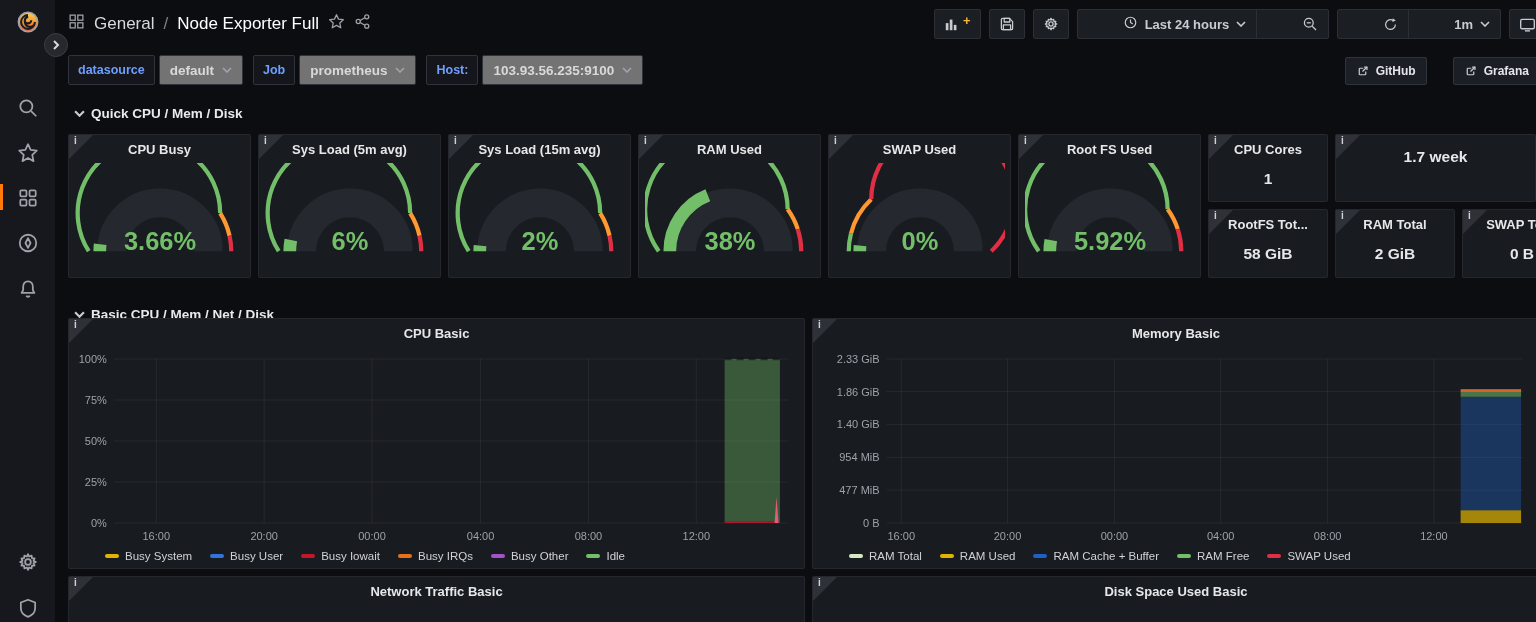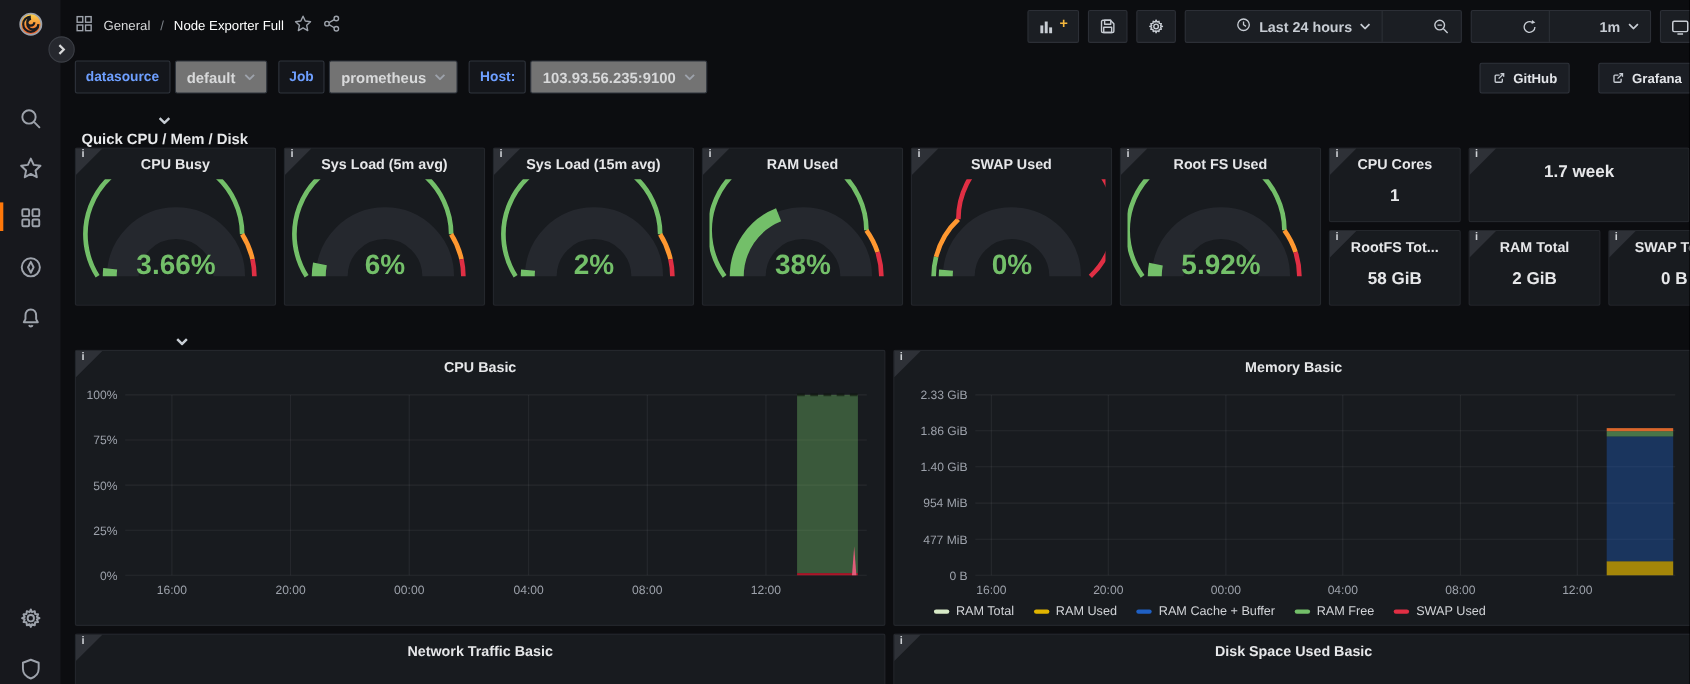--- a/index.html
+++ b/index.html
@@ -8,21 +8,21 @@
   
   .sidebar{position:absolute;left:0;top:0;width:55px;height:622px;background:#17181d;}
   .s-item{position:absolute;left:50%;transform:translateX(-50%);width:24px;height:24px;
           display:flex;align-items:center;justify-content:center;color:#9da2ab;}
   .s-item svg{stroke:#9da2ab;fill:none;stroke-width:1.6px;}
   .active-bar{position:absolute;left:0;width:3px;height:26px;top:184px;background:#ff780a;}
   .expand-btn{position:absolute;left:44px;top:33px;width:22px;height:22px;border-radius:50%;
           background:#26282e;border:1px solid #3a3d44;display:flex;align-items:center;justify-content:center;}
   .expand-btn svg{stroke:#d8d9da;fill:none;stroke-width:2px;}
   
-  .breadcrumb{position:absolute;left:68px;top:13px;display:flex;align-items:center;gap:9px;font-size:12px;}
+  .breadcrumb{position:absolute;left:68px;top:13px;display:flex;align-items:center;gap:9px;font-size:17px;}
   .breadcrumb .sect{color:#d8d9da;}
   .breadcrumb .slash{color:#7b8087;}
   .breadcrumb .title{color:#fff;}
   .crumb-icon svg{stroke:#9da2ab;fill:none;stroke-width:1.5px;}
   .toolbar{position:absolute;top:9px;right:-10px;display:flex;gap:8px;align-items:center;}
   .tbtn{height:30px;min-width:34px;box-sizing:border-box;display:flex;align-items:center;justify-content:center;
         gap:7px;background:#1b1e23;border:1px solid #2c2f36;border-radius:2px;color:#c7ccd3;
         font-size:13px;font-weight:bold;padding:0 9px;}
   .tbtn svg{stroke:#c7ccd3;fill:none;stroke-width:1.6px;}
   .tgroup{display:flex;background:#1b1e23;border:1px solid #2c2f36;border-radius:2px;height:30px;box-sizing:border-box;}
@@ -36,21 +36,21 @@
   .vlabel{height:30px;box-sizing:border-box;display:flex;align-items:center;padding:0 9px;background:#14161b;
           border:1px solid #2f343c;border-radius:2px;color:#6e9fff;font-size:12.5px;font-weight:bold;}
   .vvalue{height:30px;box-sizing:border-box;display:flex;align-items:center;gap:8px;padding:0 10px;background:#737373;
           border:1px solid #2f343c;border-radius:2px;color:#d8d9da;font-size:13.5px;font-weight:bold;}
   .caret svg{stroke:#9da2ab;fill:none;stroke-width:1.7px;display:block;}
   .dash-links{position:absolute;top:57px;right:-4px;display:flex;gap:26px;}
   .link-btn{height:28px;box-sizing:border-box;display:flex;align-items:center;gap:7px;padding:0 10px;
           background:#1b1e24;border:1px solid #2f333b;border-radius:2px;color:#e3e5e9;font-size:12px;font-weight:bold;}
   .link-btn svg{stroke:#c7ccd3;fill:none;stroke-width:1.5px;}
   
-  .row-head{position:absolute;display:flex;align-items:center;gap:6px;font-size:13.5px;font-weight:bold;color:#e8e9eb;flex-direction:column;}
+  .row-head{position:absolute;display:flex;align-items:center;gap:6px;font-size:13.5px;font-weight:bold;color:#e8e9eb;}
   .row-head svg{stroke:#c7ccd3;fill:none;stroke-width:2px;}
   .panel{position:absolute;background:#181b1f;border:1px solid rgba(204,204,220,0.07);border-radius:2px;box-sizing:border-box;}
   .corner{position:absolute;top:0;left:0;width:0;height:0;border-top:24px solid #2e3137;border-right:24px solid transparent;}
   .corner-i{position:absolute;top:1px;left:5px;font-size:10px;font-weight:bold;color:#cfd2d6;line-height:10px;}
   .ptitle{text-align:center;padding-top:7px;font-size:13px;font-weight:bold;color:#e6e7e9;white-space:nowrap;
           overflow:hidden;text-overflow:ellipsis;}
   .gauge-wrap{display:flex;justify-content:center;margin-top:6px;}
   .gauge-wrap svg{display:block;}
   .stat-value{text-align:center;margin-top:13px;font-size:15.5px;font-weight:bold;color:#e6e7e9;}
   .chart-body{position:absolute;left:2px;right:2px;top:30px;height:198px;}
@@ -439,20 +439,28 @@
           <text x="35.8" y="96" fill="#9da2ab" font-size="11" text-anchor="end">50%</text>
           <line x1="42.8" y1="51" x2="717" y2="51" stroke="rgba(204,204,220,0.08)"></line>
           <text x="35.8" y="55" fill="#9da2ab" font-size="11" text-anchor="end">75%</text>
           <line x1="42.8" y1="10" x2="717" y2="10" stroke="rgba(204,204,220,0.08)"></line>
           <text x="35.8" y="14" fill="#9da2ab" font-size="11" text-anchor="end">100%</text>
           <rect x="653.6252000000001" y="10" width="55.28439999999989" height="162.032" fill="#73bf69" fill-opacity="0.38"></rect>
           <line x1="653.6252000000001" y1="10" x2="708.9096" y2="10" stroke="rgba(12,20,10,0.6)" stroke-width="2.5" stroke-dasharray="7 5"></line>
           <rect x="653.6252000000001" y="172.032" width="55.28439999999989" height="1.9679999999999893" fill="#c4162a" fill-opacity="0.85"></rect>
           <polygon points="703.5386,174 705.5386,147.76 707.5386,174" fill="#e05c7a"></polygon>
         </svg></div>
+    <div class="legend">
+        <span class="lg-item"><i style="background:#e0b400"></i>Busy System</span>
+        <span class="lg-item"><i style="background:#3274d9"></i>Busy User</span>
+        <span class="lg-item"><i style="background:#c4162a"></i>Busy Iowait</span>
+        <span class="lg-item"><i style="background:#e8701a"></i>Busy IRQs</span>
+        <span class="lg-item"><i style="background:#a352cc"></i>Busy Other</span>
+        <span class="lg-item"><i style="background:#73bf69"></i>Idle</span>
+      </div>
   </div>
   <div class="panel" style="left:812px;top:318px;width:728px;height:251px;">
     <div class="corner"></div>
       <div class="corner-i">i</div>
     <div class="ptitle">Memory Basic</div>
     <div class="chart-body"><svg width="722" height="198" font-family="Liberation Sans, sans-serif">
           <line x1="86.2372" y1="10" x2="86.2372" y2="174" stroke="rgba(204,204,220,0.08)"></line>
           <text x="86.2372" y="191" fill="#9da2ab" font-size="11" text-anchor="middle">16:00</text>
           <line x1="192.516" y1="10" x2="192.516" y2="174" stroke="rgba(204,204,220,0.08)"></line>
           <text x="192.516" y="191" fill="#9da2ab" font-size="11" text-anchor="middle">20:00</text>

